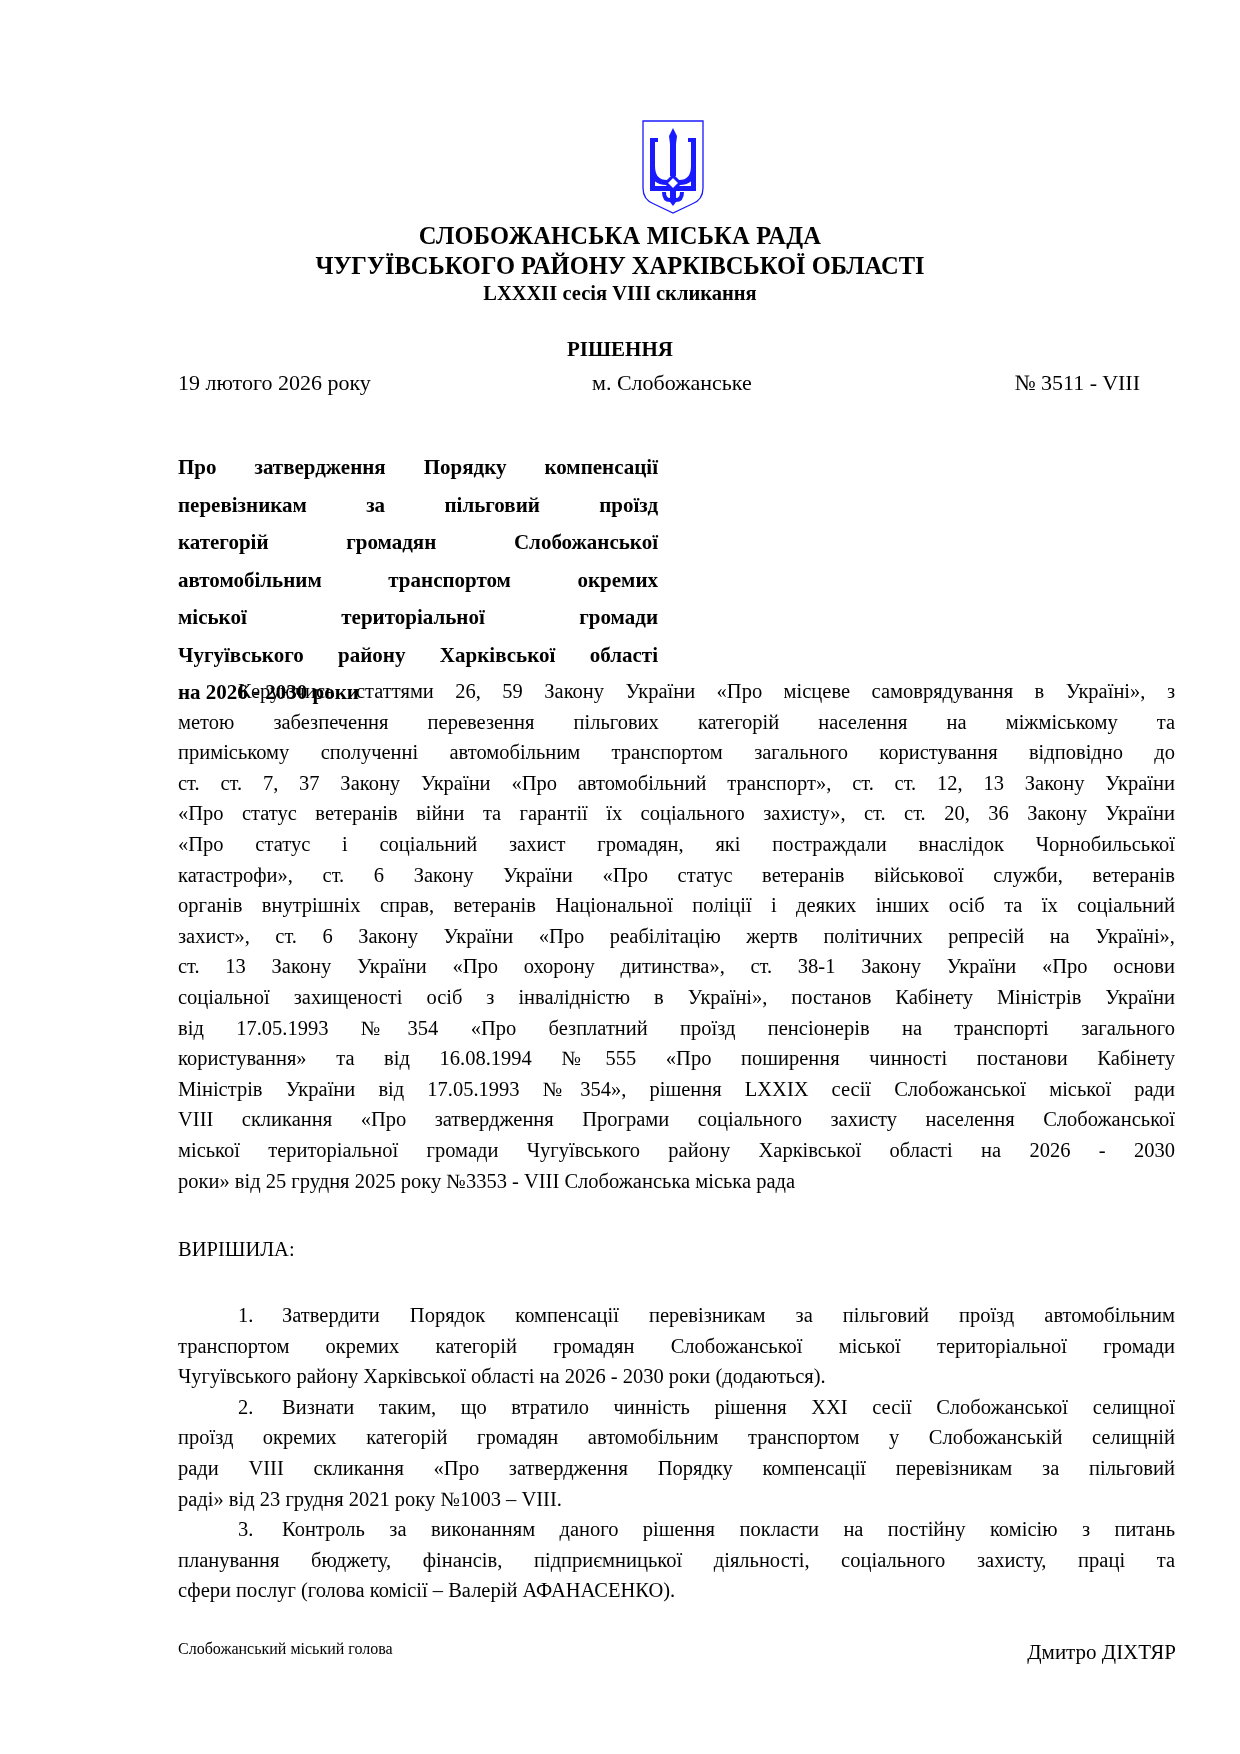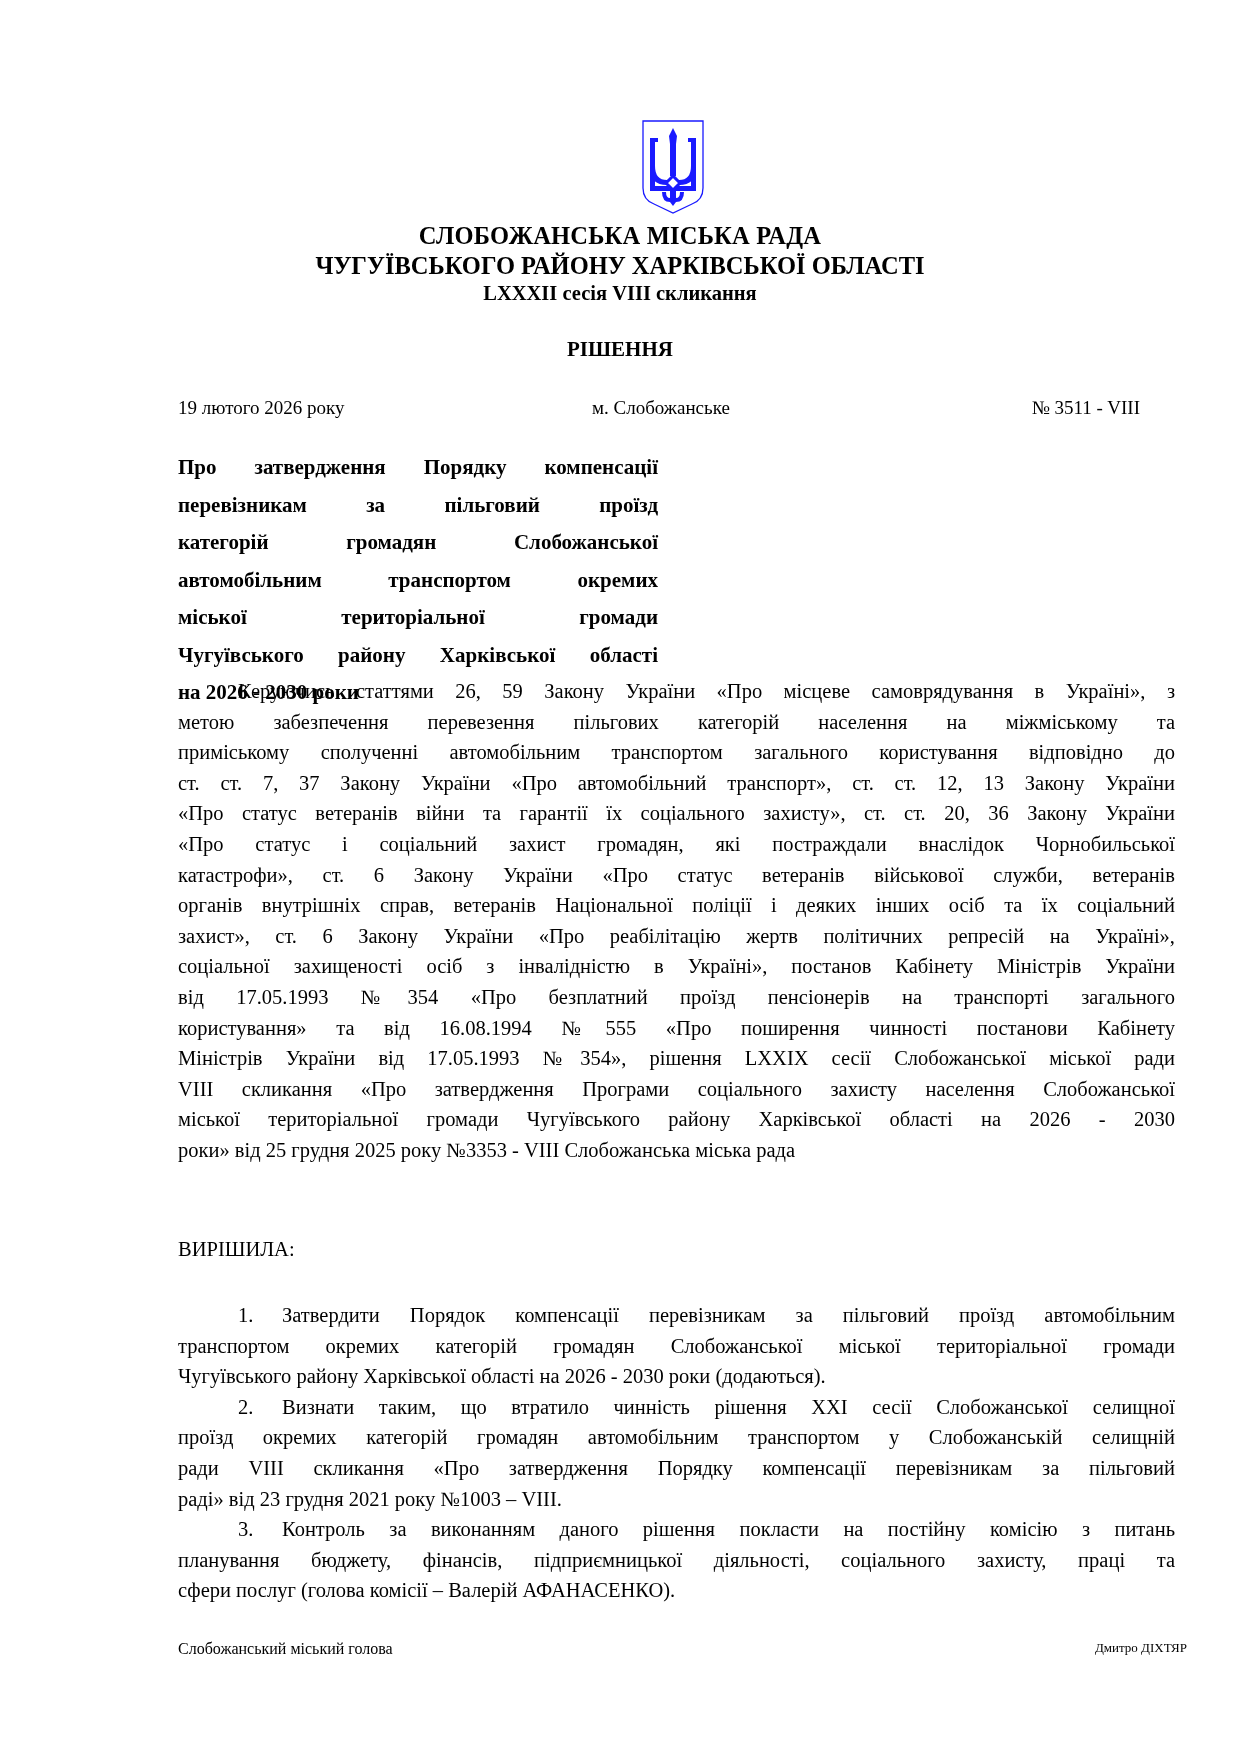--- a/index.html
+++ b/index.html
@@ -10,21 +10,21 @@
     .page { position: absolute; left: 0; top: 0; width: 1240px; height: 1326px; }
 
     .coat { position: absolute; left: 640px; top: 118px; width: 66px; height: 98px; }
 
     .hdr { position: absolute; left: 0; width: 1240px; text-align: center; font-weight: bold; }
     .hdr1 { top: 222px; font-size: 24.5px; letter-spacing: 0.2px; }
     .hdr2 { top: 252px; font-size: 24.5px; }
     .hdr3 { top: 282px; font-size: 20.5px; }
     .hdr4 { top: 337px; font-size: 21px; }
 
-    .meta { position: absolute; top: 397px; font-size: 19px; }
+    .meta { position: absolute; top: 370px; font-size: 22px; }
     .meta.date { left: 178px; }
     .meta.place { left: 592px; }
     .meta.num { right: 100px; }
 
     .subject {
       position: absolute; left: 178px; top: 445px; width: 480px;
       font-size: 21px; font-weight: bold; line-height: 30.5px; text-align: justify;
       text-align-last: left;
     }
     .subject .ln { display: block; text-align: justify; text-align-last: justify; margin-top: 7px; }
@@ -38,21 +38,21 @@
     .body .ln.last { text-align-last: left; }
     .body .ln.ind { padding-left: 60px; }
     .preamble { top: 676px; }
 
     .decided { position: absolute; left: 178px; top: 1238px; font-size: 20.5px; }
 
     .items { top: 1300px; }
     .num-lbl { display: inline-block; width: 44px; }
 
     .sign-left { position: absolute; left: 178px; top: 1640px; font-size: 16px; }
-    .sign-right { position: absolute; right: 53px; top: 1640px; font-size: 13px; }
+    .sign-right { position: absolute; right: 64px; top: 1640px; font-size: 21px; }
   </style>
 </head>
 <body>
 
 <div class="page">
 
   <svg class="coat" viewBox="0 0 66 98">
     <path d="M3 3 H63 V70 Q63 82 52 86 L33 95 L14 86 Q3 82 3 70 Z" fill="none" stroke="#1a1aff" stroke-width="1.3"></path>
     <g fill="#1a1aff">
       <path d="M33 10 L37 18 L36 26 L36 58 L30 58 L30 26 L29 18 Z"></path>
@@ -92,20 +92,21 @@
   <div class="body preamble">
     <span class="ln ind">Керуючись статтями 26, 59 Закону України «Про місцеве самоврядування в Україні», з</span>
     <span class="ln">метою забезпечення перевезення пільгових категорій населення на міжміському та</span>
     <span class="ln">приміському сполученні автомобільним транспортом загального користування відповідно до</span>
     <span class="ln">ст. ст. 7, 37 Закону України «Про автомобільний транспорт», ст. ст. 12, 13 Закону України</span>
     <span class="ln">«Про статус ветеранів війни та гарантії їх соціального захисту», ст. ст. 20, 36 Закону України</span>
     <span class="ln">«Про статус і соціальний захист громадян, які постраждали внаслідок Чорнобильської</span>
     <span class="ln">катастрофи», ст. 6 Закону України «Про статус ветеранів військової служби, ветеранів</span>
     <span class="ln">органів внутрішніх справ, ветеранів Національної поліції і деяких інших осіб та їх соціальний</span>
     <span class="ln">захист», ст. 6 Закону України «Про реабілітацію жертв політичних репресій на Україні»,</span>
+    <span class="ln">ст. 13 Закону України «Про охорону дитинства», ст. 38-1 Закону України «Про основи</span>
     <span class="ln">соціальної захищеності осіб з інвалідністю в Україні», постанов Кабінету Міністрів України</span>
     <span class="ln">від 17.05.1993 №354 «Про безплатний проїзд пенсіонерів на транспорті загального</span>
     <span class="ln">користування» та від 16.08.1994 №555 «Про поширення чинності постанови Кабінету</span>
     <span class="ln">Міністрів України від 17.05.1993 №354», рішення LXXIX сесії Слобожанської міської ради</span>
     <span class="ln">VIII скликання «Про затвердження Програми соціального захисту населення Слобожанської</span>
     <span class="ln">міської територіальної громади Чугуївського району Харківської області на 2026 - 2030</span>
     <span class="ln last">роки» від 25 грудня 2025 року №3353 - VIII Слобожанська міська рада</span>
   </div>
 
   <div class="decided">ВИРІШИЛА:</div>

